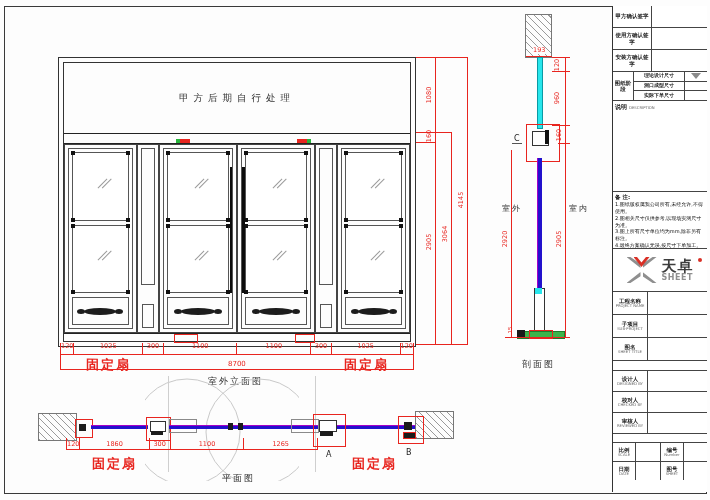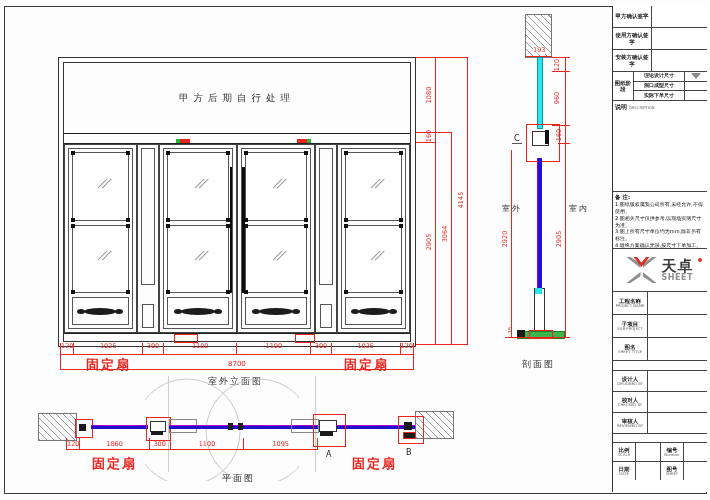--- a/index.html
+++ b/index.html
@@ -295,21 +295,21 @@
     <div class="seg" style="flex:1030;">
         <span class="dimtxt" style="padding-top:3px;">1860</span>
       </div>
     <div class="seg" style="flex:300;">
         <span class="dimtxt" style="padding-top:3px;">300</span>
       </div>
     <div class="seg" style="flex:1100;">
         <span class="dimtxt" style="padding-top:3px;">1100</span>
       </div>
     <div class="seg" style="flex:1095;">
-        <span class="dimtxt" style="padding-top:3px;">1095</span>
+        <span class="dimtxt" style="padding-top:3px;">1265</span>
       </div>
   </div>
   <span class="abs fixedlbl" style="left:92px;top:455px;">固定扇</span>
   <span class="abs fixedlbl" style="left:352px;top:455px;">固定扇</span>
   <span class="abs" style="left:326px;top:450px;font-size:8px;color:#222;">A</span>
   <span class="abs" style="left:406px;top:448px;font-size:8px;color:#222;">B</span>
   <span class="abs cnlabel" style="left:222px;top:472px;">平面图</span>
 
   <div class="tb">
     <div class="row" style="height:21px;">

